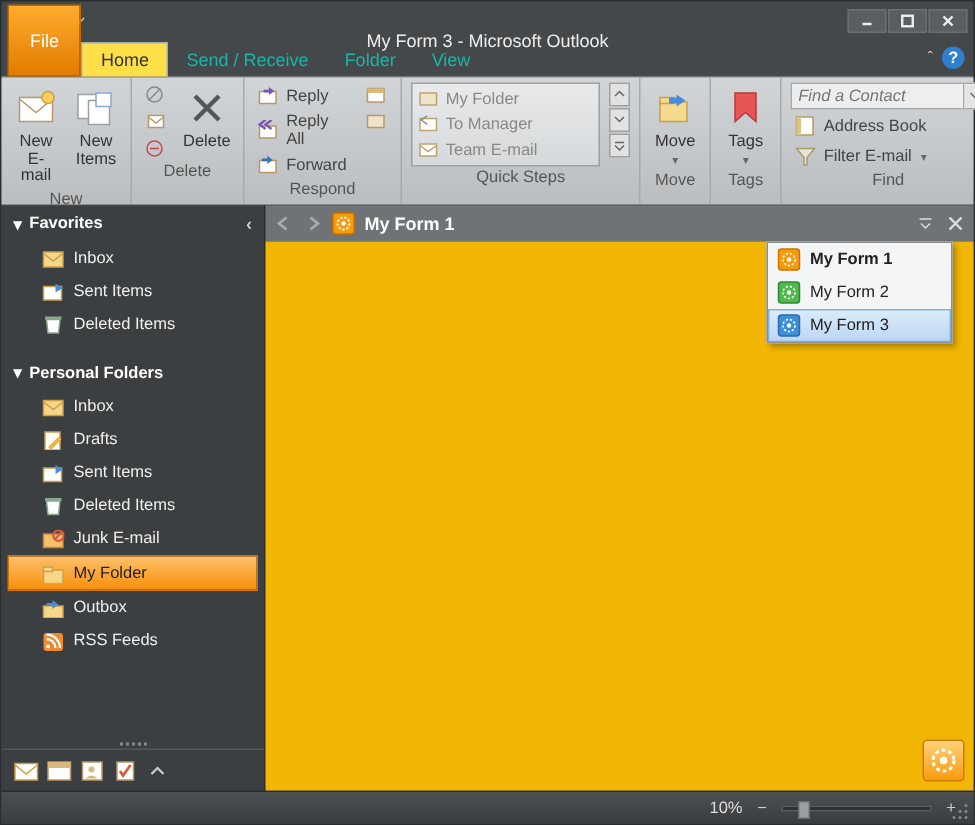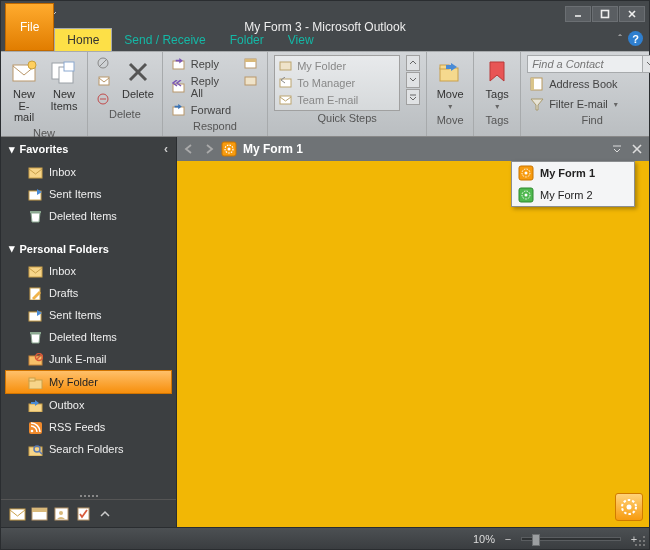--- a/index.html
+++ b/index.html
@@ -462,30 +462,20 @@
           <span class="nic">
             <svg width="15" height="13">
               <rect x="1" y="1" width="13" height="12" rx="2" fill="#f08a2c"></rect>
               <circle cx="4" cy="10" r="1.3" fill="#fff"></circle>
               <path d="M3 5 A6 6 0 0 1 9 11" stroke="#fff" fill="none" stroke-width="1.5"></path>
               <path d="M3 2 A9 9 0 0 1 12 11" stroke="#fff" fill="none" stroke-width="1.5"></path>
             </svg>
           </span>
           <span>RSS Feeds</span>
         </div>
-      <div class="nav-item">
-          <span class="nic">
-            <svg width="15" height="13">
-              <rect x="1" y="4" width="13" height="9" fill="#f7d589" stroke="#c9a04a"></rect>
-              <circle cx="9" cy="6" r="3" fill="none" stroke="#5a7ab5" stroke-width="1.5"></circle>
-              <line x1="11" y1="8" x2="14" y2="11" stroke="#5a7ab5" stroke-width="1.5"></line>
-            </svg>
-          </span>
-          <span>Search Folders</span>
-        </div>
 
       <div class="nav-spacer"></div>
       <div class="nav-drag">
           <span class="dot"></span>
           <span class="dot"></span>
           <span class="dot"></span>
           <span class="dot"></span>
           <span class="dot"></span>
         </div>
       <div class="nav-bottombar">
@@ -579,20 +569,30 @@
         </div>
         <div class="fd-item">
           <span class="fd-ic">
               <svg width="16" height="16">
                 <rect x="1" y="1" width="14" height="14" rx="2" fill="#4fb84f" stroke="#2f8a2f"></rect>
                 <circle cx="8" cy="8" r="4" fill="none" stroke="#fff" stroke-dasharray="1.5 1.2"></circle>
                 <circle cx="8" cy="8" r="1.5" fill="#fff"></circle>
               </svg>
             </span>
           <span>My Form 2</span>
+        </div>
+        <div class="fd-item hover">
+          <span class="fd-ic">
+              <svg width="16" height="16">
+                <rect x="1" y="1" width="14" height="14" rx="2" fill="#3f8fd8" stroke="#2a6bab"></rect>
+                <circle cx="8" cy="8" r="4" fill="none" stroke="#fff" stroke-dasharray="1.5 1.2"></circle>
+                <circle cx="8" cy="8" r="1.5" fill="#fff"></circle>
+              </svg>
+            </span>
+          <span>My Form 3</span>
         </div>
       </div>
     </div>
   </div>
 
   <div class="statusbar">
     <div class="zoom">
       <span>10%</span>
       <span class="zcap">−</span>
       <div class="zoom-track">

